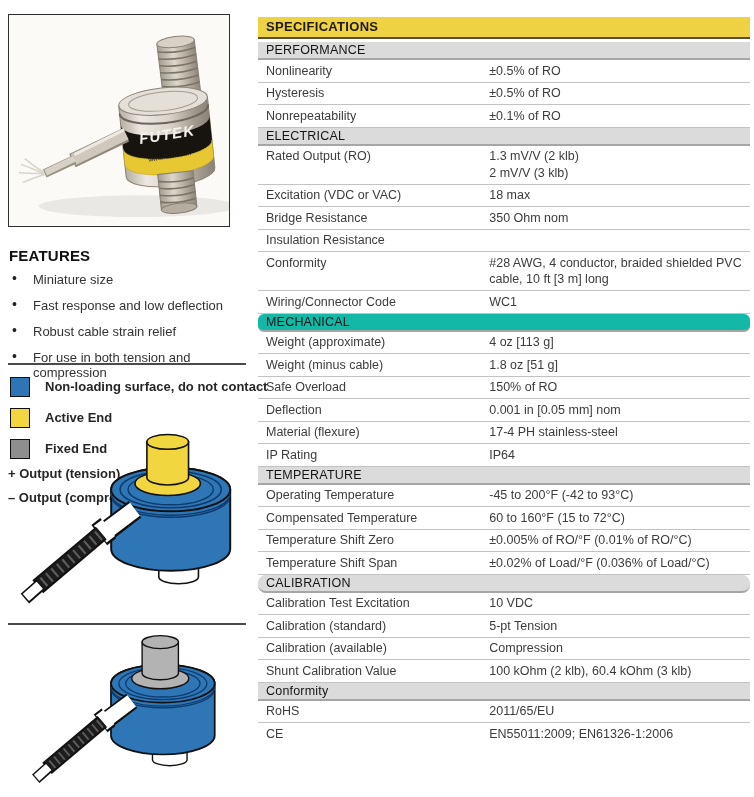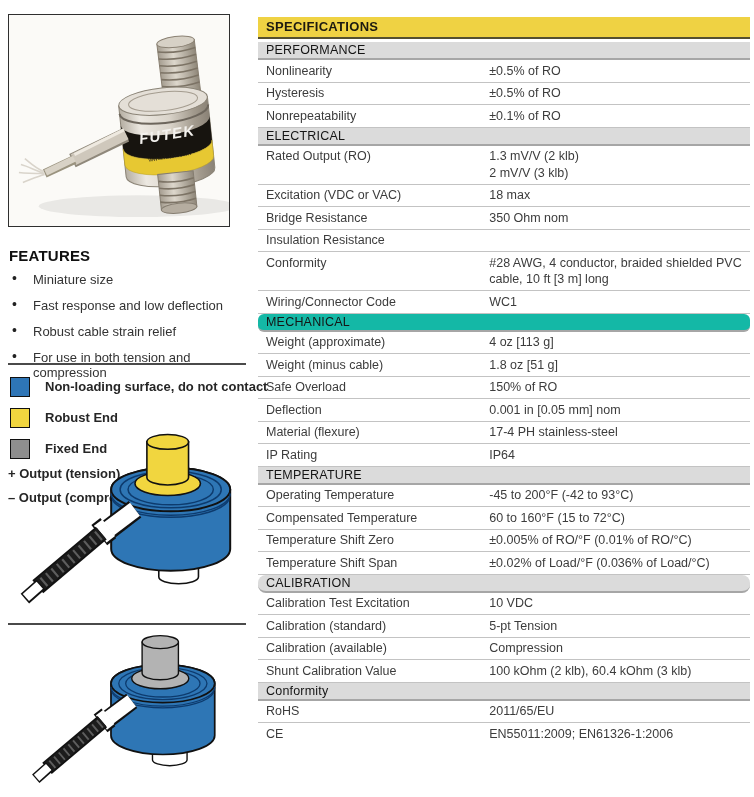--- a/index.html
+++ b/index.html
@@ -138,21 +138,21 @@
 
     <div class="rule rule1"></div>
 
     <div class="legend">
         <div class="legend-row">
           <span class="swatch" style="background: rgb(46, 117, 182);"></span>
           <span class="legend-label">Non-loading surface, do not contact</span>
         </div>
         <div class="legend-row">
           <span class="swatch" style="background: rgb(241, 214, 63);"></span>
-          <span class="legend-label">Robust End</span>
+          <span class="legend-label">Active End</span>
         </div>
         <div class="legend-row">
           <span class="swatch" style="background: rgb(142, 142, 142);"></span>
           <span class="legend-label">Fixed End</span>
         </div>
       </div>
 
     <div class="outputs">
         <div class="output-line">+ Output (tension)</div>
         <div class="output-line">– Output (compression)</div>

